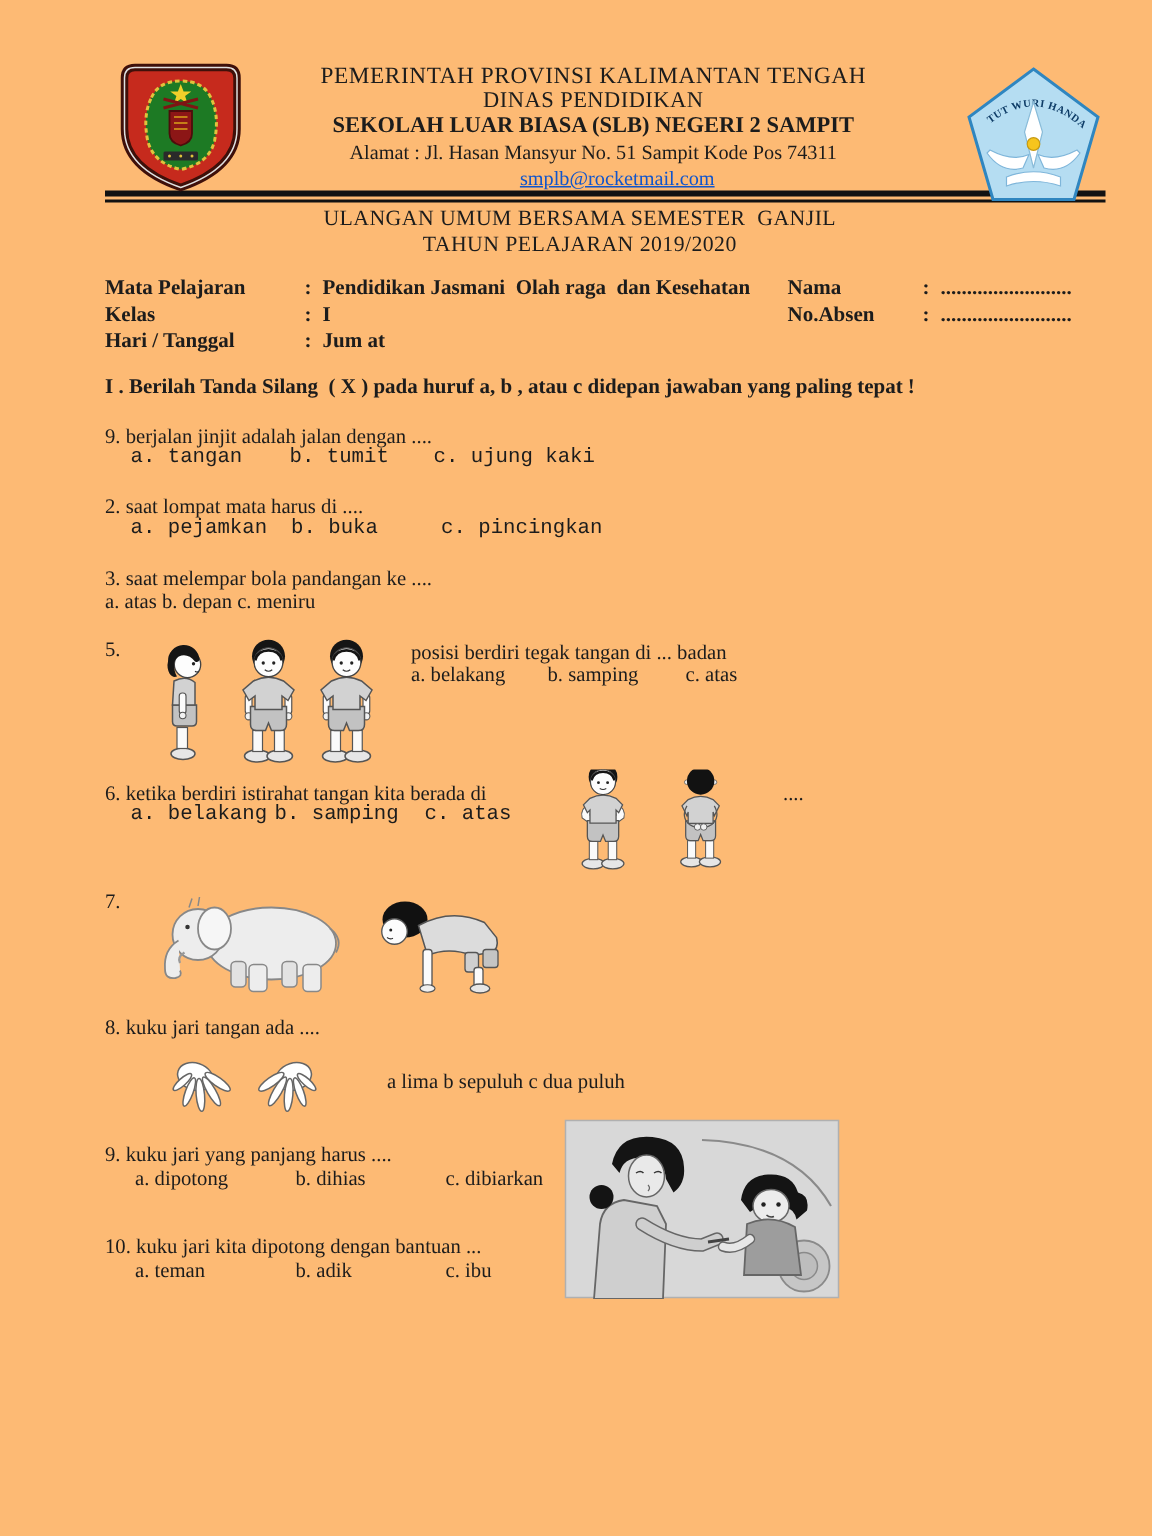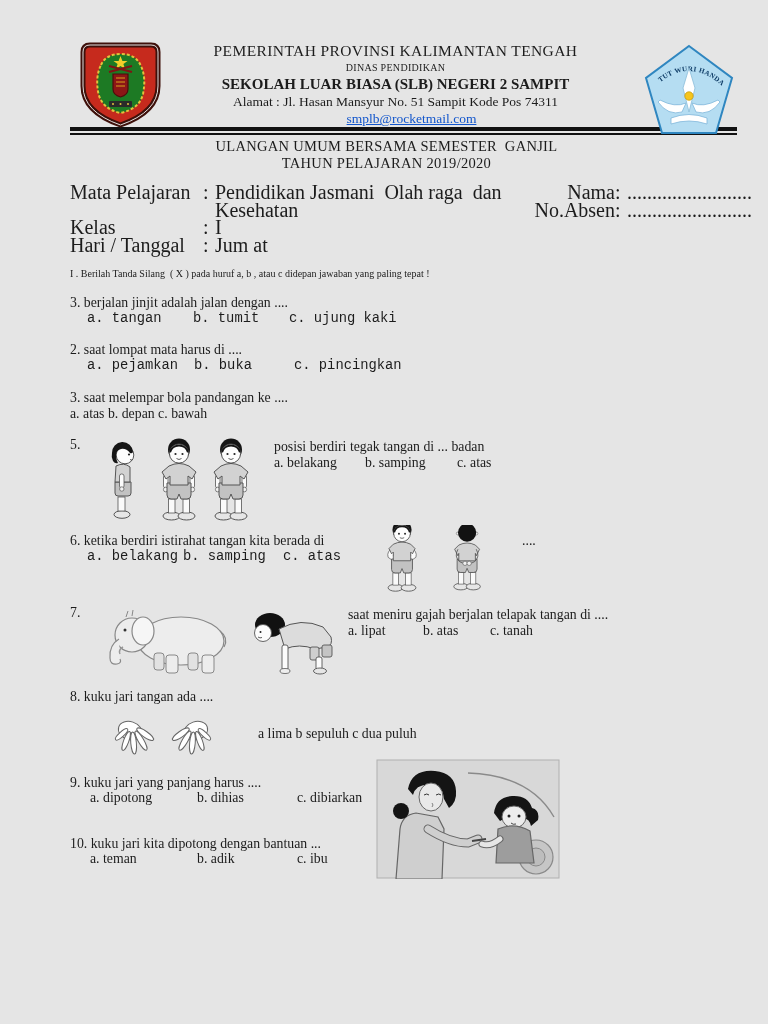--- a/index.html
+++ b/index.html
@@ -1,48 +1,48 @@
 <!DOCTYPE html>
 <html><head>
 <meta charset="utf-8">
 <style>
   html,body{margin:0;padding:0;background:#fff;}
-  .page{position:relative;width:768px;height:1024px;background:#e5e5e5;overflow:hidden;
+  .page{position:relative;width:768px;height:1024px;background:#fdba74;overflow:hidden;
         font-family:"Liberation Serif","DejaVu Serif",serif;color:#1c1c1c;
         padding:40px 31px 0 70px;box-sizing:border-box;}
   .pre{white-space:pre-wrap;}
 
   
   .letterhead{position:relative;height:80px;}
   .lh-logo-left{position:absolute;left:1px;top:0;}
   .lh-logo-right{position:absolute;right:2px;top:4px;}
   .lh-text{margin:0 112px;text-align:center;margin-right:128px;line-height:17px;padding-top:2px;}
   .lh1{font-size:15.5px;letter-spacing:.4px;}
-  .lh2{font-size:10px;letter-spacing:.3px;}
+  .lh2{font-size:15px;letter-spacing:.3px;}
   .lh3{font-size:15px;font-weight:bold;}
   .lh4{font-size:13.5px;}
   .email{color:#1155cc;margin-left:32px;}
   .rule{margin-top:7px;}
   .rule-thick{height:4px;background:#121212;}
   .rule-thin{height:2px;background:#121212;margin-top:2px;}
 
   
   .title{margin-top:3px;text-align:center;margin-right:34px;line-height:16.5px;font-size:14.5px;letter-spacing:.3px;}
 
   
-  .form{margin-top:13px;display:flex;font-size:20px;line-height:17.5px;}
+  .form{margin-top:13px;display:flex;font-size:14px;line-height:17.5px;font-weight:bold;}
   .form-left{width:455px;flex:none;}
   .form-right{flex:1;}
   .frow{display:flex;}
   .flabel{width:133px;flex:none;}
-  .flabel2{width:90px;flex:none;text-align:right;}
+  .flabel2{width:90px;flex:none;}
   .fcolon{width:12px;flex:none;}
   .fval{white-space:pre-wrap;}
 
-  .instruction{margin-top:14px;font-weight:normal;font-size:10px;}
+  .instruction{margin-top:14px;font-weight:bold;font-size:14px;}
 
   
   .questions{font-size:13.8px;line-height:15.5px;}
   .q{margin-top:16px;}
   .opts{margin-top:0;}
   .ind{padding-left:17px;font-family:Liberation Mono, monospace;}
   .opt{display:inline-block;vertical-align:top;}
   .qflex{display:flex;align-items:flex-start;}
   .qnum{flex:none;}
   .qtextcol{padding-top:2px;}
@@ -202,36 +202,36 @@
         <span class="fval">.........................</span>
       </div>
     </div>
   </div>
 
   <div class="instruction pre">I . Berilah Tanda Silang  ( X ) pada huruf a, b , atau c didepan jawaban yang paling tepat !</div>
 
   <div class="questions">
 
     <div class="q">
-      <div>3. berjalan jinjit adalah jalan dengan ....</div>
+      <div>9. berjalan jinjit adalah jalan dengan ....</div>
       <div class="opts ind">
         <span class="opt" style="width:106px">a. tangan</span><span class="opt" style="width:96px">b. tumit</span><span class="opt">c. ujung kaki</span>
       </div>
     </div>
 
     <div class="q">
       <div>2. saat lompat mata harus di ....</div>
       <div class="opts ind">
         <span class="opt" style="width:107px">a. pejamkan</span><span class="opt" style="width:100px">b. buka</span><span class="opt">c. pincingkan</span>
       </div>
     </div>
 
     <div class="q" style="margin-top:17px">
       <div>3. saat melempar bola pandangan ke ....</div>
-      <div class="opts">a. atas b. depan c. bawah</div>
+      <div class="opts">a. atas b. depan c. meniru</div>
     </div>
 
     <div class="q">
     </div>
 
     <div class="q qflex" style="margin-top:12px;height:88px">
       <span class="qnum" style="width:36px">5.</span>
       <svg width="150" height="84" viewBox="0 0 150 84">
         <g transform="translate(0,2)">
             <use href="#boySide"></use>
@@ -289,26 +289,20 @@
           <path d="M6,32 q2,1.5 4,0.5" stroke="#333" stroke-width="0.8" fill="none"></path>
           <path d="M27,24 q22,-12 44,-2 l8,10 q2,8 -4,10 l-12,2 q-16,-6 -30,0 z" fill="#dcdcdc" stroke="#555" stroke-width="1"></path>
           <rect x="30" y="40" width="6" height="25" rx="2" fill="#fbfbfb" stroke="#555" stroke-width="0.9"></rect>
           <ellipse cx="33" cy="66" rx="5" ry="2.5" fill="#eee" stroke="#555" stroke-width="0.8"></ellipse>
           <rect x="58" y="42" width="9" height="13" rx="2" fill="#cfcfcf" stroke="#555" stroke-width="0.9"></rect>
           <rect x="64" y="52" width="6" height="13" rx="2" fill="#fbfbfb" stroke="#555" stroke-width="0.9"></rect>
           <ellipse cx="68" cy="66" rx="6.5" ry="3" fill="#e6e6e6" stroke="#555" stroke-width="0.9"></ellipse>
           <rect x="70" y="40" width="10" height="12" rx="2" fill="#c4c4c4" stroke="#555" stroke-width="0.9"></rect>
         </g>
       </svg>
-      <div class="qtextcol" style="padding-left:8px">
-        <div>saat meniru gajah berjalan telapak tangan di ....</div>
-        <div class="opts">
-          <span class="opt" style="width:75px">a. lipat</span><span class="opt" style="width:67px">b. atas</span><span class="opt">c. tanah</span>
-        </div>
-      </div>
     </div>
 
     <div class="q" style="margin-top:12px">
       <div>8. kuku jari tangan ada ....</div>
       <div class="qflex" style="margin-top:4px">
         <svg width="142" height="50" viewBox="0 0 142 50" style="margin-left:22px">
           <g stroke="#666" stroke-width="1" fill="#fff">
             <g transform="translate(40,16)">
               <ellipse cx="0" cy="6" rx="12" ry="9" transform="rotate(18)"></ellipse>
               <ellipse rx="3" ry="10" transform="rotate(125) translate(0,-16)"></ellipse>

